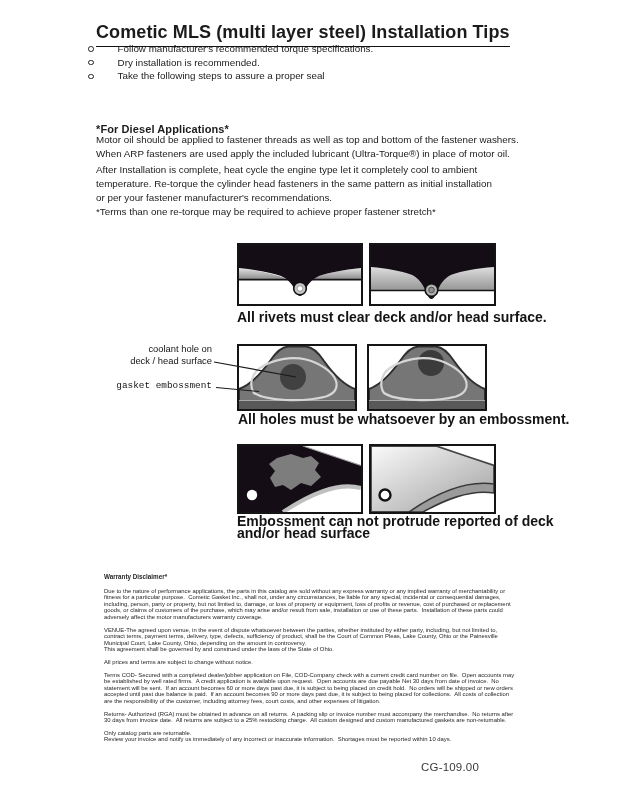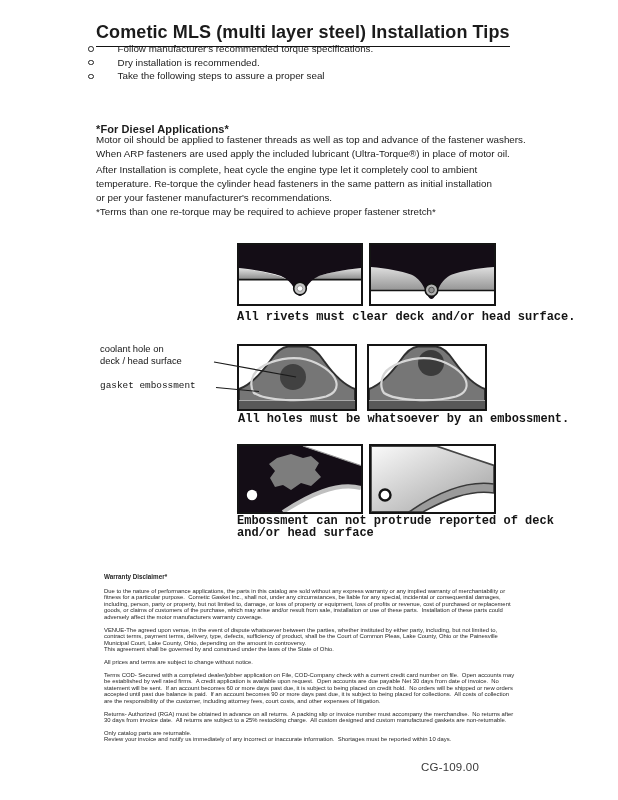--- a/index.html
+++ b/index.html
@@ -20,22 +20,22 @@
     flex:none;margin-top:4.2px;margin-right:4px;
   }
   .sub-list{font-size:9.8px;line-height:13.5px;}
   .b-solid{
     width:4.4px;height:4.4px;background:#111;border-radius:50%;
     flex:none;margin-top:4px;margin-right:3.5px;
   }
   .h-diesel{font-size:11px;font-weight:bold;letter-spacing:.1px;}
   .body-para{font-size:9.8px;line-height:14.2px;white-space:pre;}
   .dg-label{font-size:12.8px;font-weight:bold;text-align:center;letter-spacing:.4px;color:#4d7c0f;margin-top:44px;}
-  .dg-caption{font-size:12px;font-weight:bold;line-height:11.8px;white-space:pre;color:#141414;font-family:Liberation Mono, monospace;}
-  .annot{font-size:9.4px;line-height:11.6px;white-space:pre;color:#141414;}
+  .dg-caption{font-size:14px;font-weight:bold;line-height:11.8px;white-space:pre;color:#141414;}
+  .annot{font-size:9.4px;line-height:11.6px;text-align:right;white-space:pre;color:#141414;}
   .legal{width:434px;font-size:5.9px;line-height:6.6px;color:#262626;}
   .legal-h{font-size:6.3px;font-weight:bold;margin:0 0 7px 0;}
   .legal-para{white-space:pre;margin:0 0 6px 0;}
   .page-code{font-size:11.5px;color:#3a3a3a;letter-spacing:.2px;margin-left:33px;}
   svg{display:block;}
 </style>
 </head>
 <body>
 
 <div class="abs" style="left:96px;top:22px;">
@@ -54,21 +54,21 @@
   <div class="bullet-row">
     <span class="b-open"></span>
     <span>Take the following steps to assure a proper seal</span>
   </div>
 </div>
 
 <div class="abs sub-list" style="left:112px;top:83px;">
 </div>
 
 <div class="abs h-diesel" style="left:96px;top:114px;margin-top:9px;">*For Diesel Applications*</div>
-<div class="abs body-para" style="left:96px;top:133px;">Motor oil should be applied to fastener threads as well as top and advance of the fastener washers.
+<div class="abs body-para" style="left:96px;top:133px;">Motor oil should be applied to fastener threads as well as top and bottom of the fastener washers.
 When ARP fasteners are used apply the included lubricant (Ultra-Torque®) in place of motor oil.</div>
 <div class="abs body-para" style="left:96px;top:163px;">After Installation is complete, heat cycle the engine type let it completely cool to ambient
 temperature. Re-torque the cylinder head fasteners in the same pattern as initial installation
 or per your fastener manufacturer's recommendations.</div>
 <div class="abs body-para" style="left:96px;top:205px;">*Terms than one re-torque may be required to achieve proper fastener stretch*</div>
 
 <div class="abs dg-label" style="left:237px;top:229px;width:126px;">RIGHT</div>
 <div class="abs dg-label" style="left:369px;top:229px;width:127px;">WRONG</div>
 
 <svg class="abs" style="left:237px;top:243px;" width="126" height="63" viewBox="0 0 126 63">

